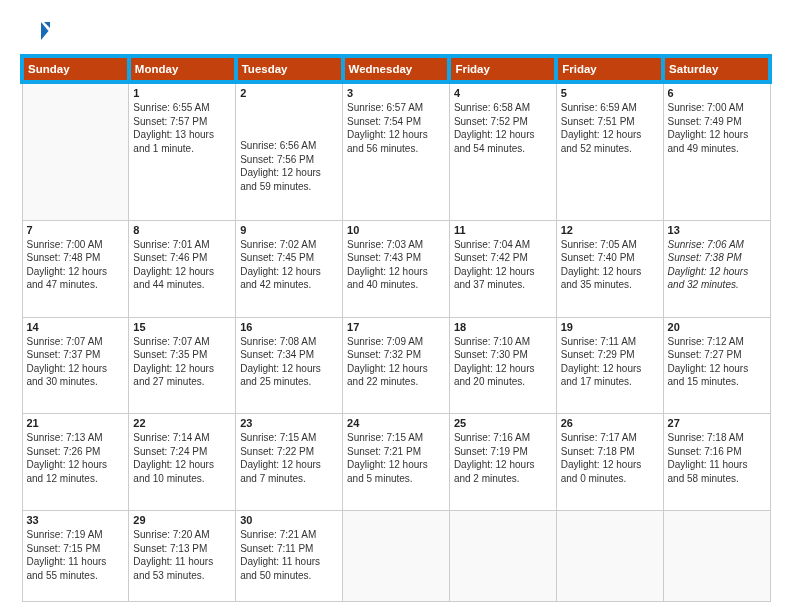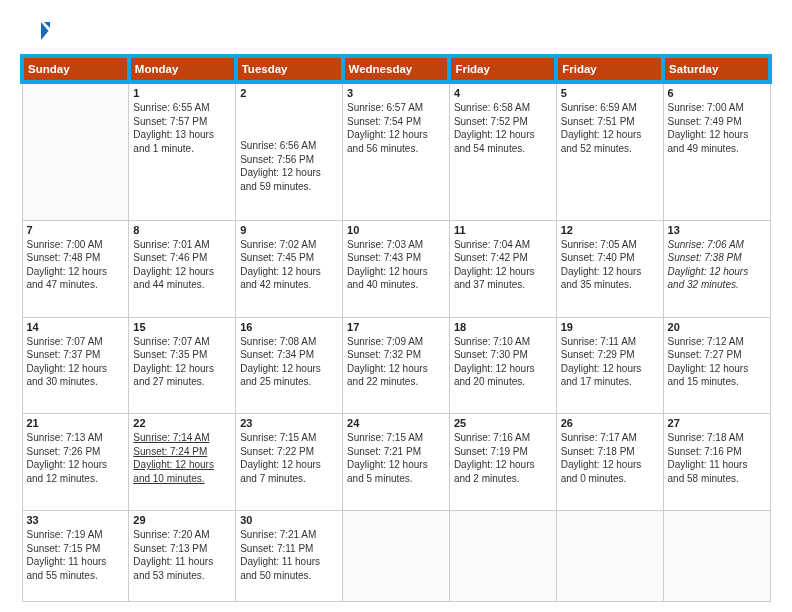--- a/index.html
+++ b/index.html
@@ -281,21 +281,21 @@
         <tr>
           <td>
             <span class="day-num">21</span>
             <div class="day-info" style="white-space: pre-line;">Sunrise: 7:13 AM
 Sunset: 7:26 PM
 Daylight: 12 hours
 and 12 minutes.</div>
           </td>
           <td>
             <span class="day-num">22</span>
-            <div class="day-info" style="white-space: pre-line; text-decoration: underline;">Sunrise: 7:14 AM
+            <div class="day-info" style="white-space: pre-line;">Sunrise: 7:14 AM
 Sunset: 7:24 PM
 Daylight: 12 hours
 and 10 minutes.</div>
           </td>
           <td>
             <span class="day-num">23</span>
             <div class="day-info" style="white-space: pre-line;">Sunrise: 7:15 AM
 Sunset: 7:22 PM
 Daylight: 12 hours
 and 7 minutes.</div>

